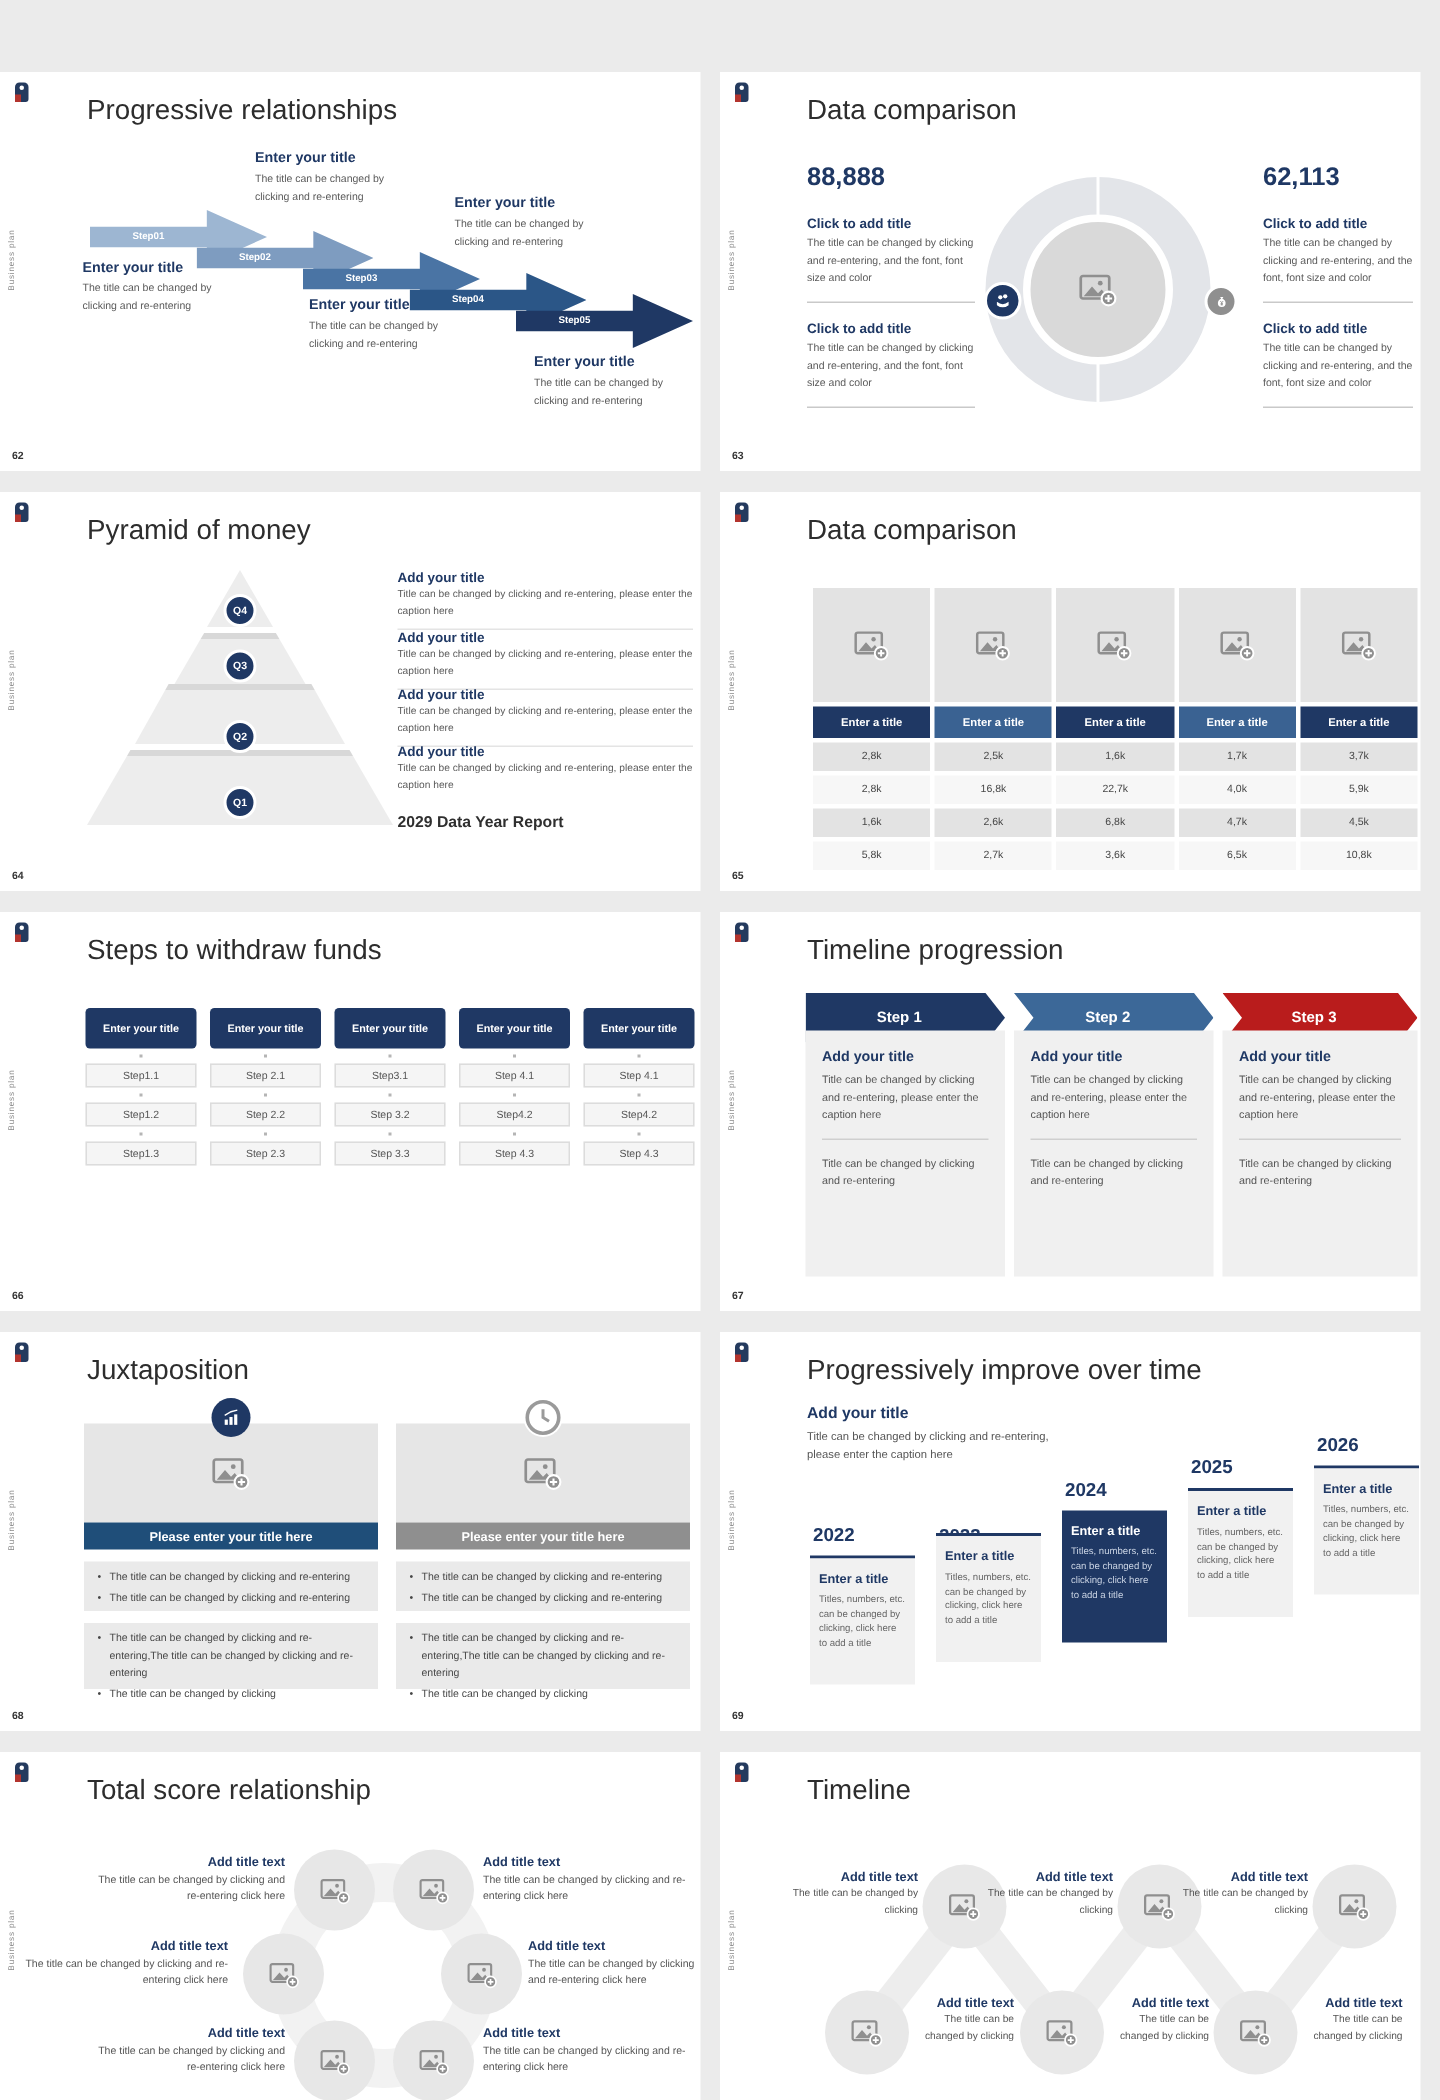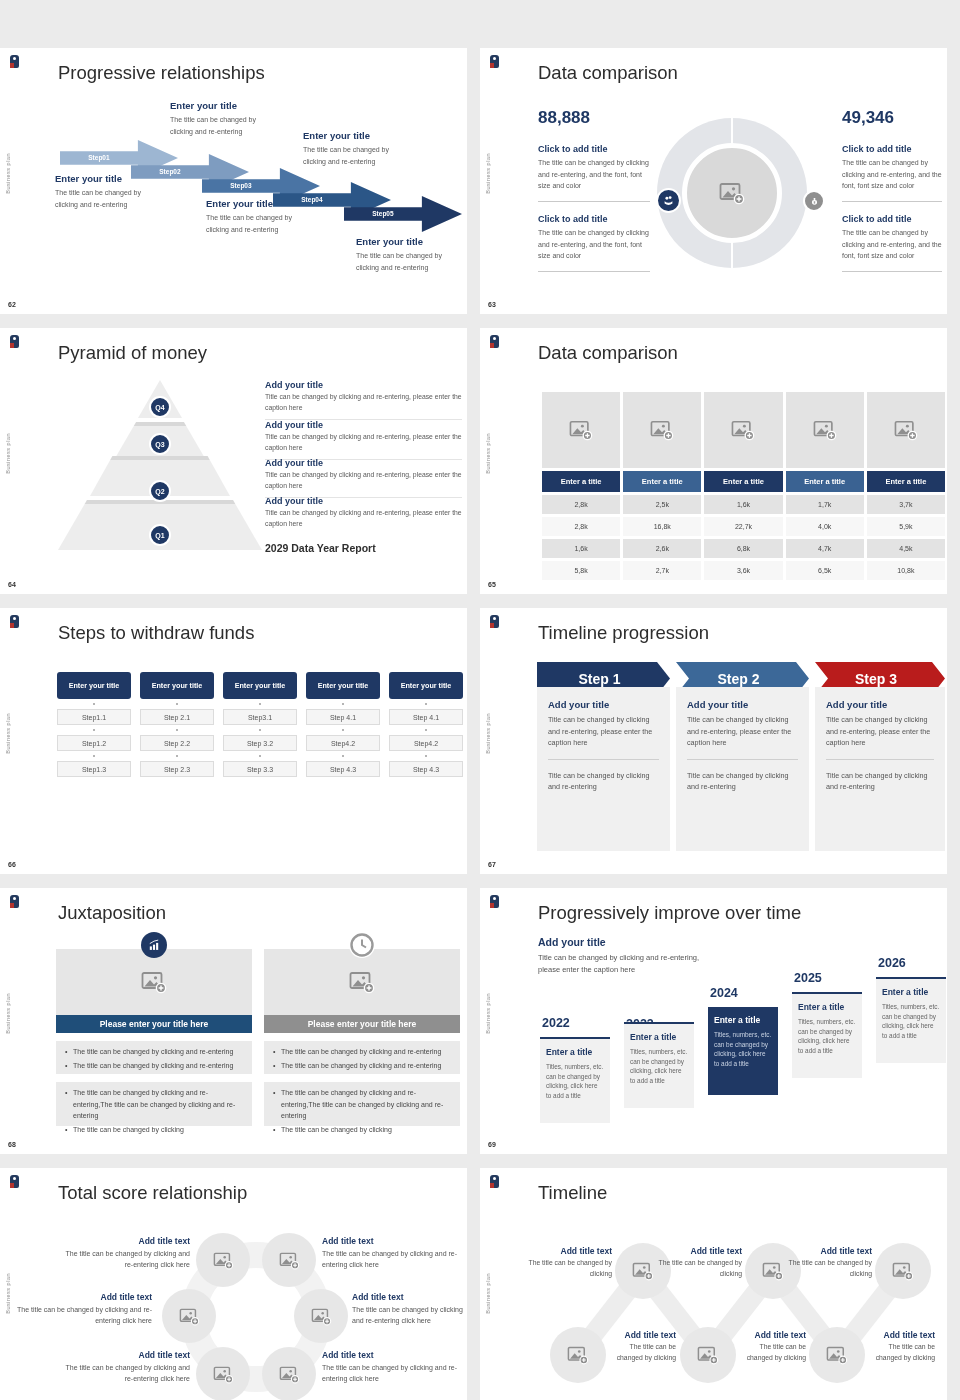--- a/index.html
+++ b/index.html
@@ -60,21 +60,21 @@
   .dc{font-size:7px;color:#474747;display:flex;align-items:center;justify-content:center;}
   .ra{background:#e3e3e3;} .rb65{background:#f7f7f7;}
   
   .c66{position:absolute;top:64px;width:74px;}
   .k0{left:57px;}.k1{left:140px;}.k2{left:223px;}.k3{left:306px;}.k4{left:389px;}
   .h66{height:27px;background:#1f3864;border-radius:3px;color:#fff;font-size:7.2px;font-weight:bold;display:flex;align-items:center;justify-content:center;}
   .dot{width:2px;height:2px;background:#b5b5b5;margin:4px auto;}
   .b66{height:16px;background:#f5f5f5;border:1px solid #dcdcdc;box-sizing:border-box;font-size:7px;color:#555;display:flex;align-items:center;justify-content:center;}
   .cap66{position:absolute;left:57px;top:188px;width:408px;font-size:8.8px;color:#3f3f3f;line-height:18px;}
   
-  .bn{position:absolute;top:54px;height:33px;color:#fff;font-size:14px;font-weight:bold;display:flex;align-items:center;justify-content:center;padding-right:8px;box-sizing:border-box;}
+  .bn{position:absolute;top:54px;height:33px;color:#fff;font-size:10px;font-weight:bold;display:flex;align-items:center;justify-content:center;padding-right:8px;box-sizing:border-box;}
   .n0{left:57px;width:133px;background:#1f3864;clip-path:polygon(0 0,calc(100% - 13px) 0,100% 50%,calc(100% - 13px) 100%,0 100%);}
   .n1{left:196px;width:133px;background:#3c6898;clip-path:polygon(0 0,calc(100% - 13px) 0,100% 50%,calc(100% - 13px) 100%,0 100%,13px 50%);}
   .n2{left:335px;width:130px;background:#b91c1c;clip-path:polygon(0 0,calc(100% - 13px) 0,100% 50%,calc(100% - 13px) 100%,0 100%,13px 50%);}
   .pn{position:absolute;top:79px;height:164px;background:#f0f0f0;box-sizing:border-box;padding:12px 11px;}
   .pn0{left:57px;width:133px;}.pn1{left:196px;width:133px;}.pn2{left:335px;width:130px;}
   .pnh{font-size:9.5px;font-weight:bold;color:#1f3864;margin-bottom:4px;}
   .pnc{font-size:7.2px;color:#555;line-height:11.5px;}
   .pdiv{border-top:1px solid #cfcfcf;margin:10px 0;}
   
   .col68{position:absolute;top:44px;width:196px;height:200px;}
@@ -195,21 +195,21 @@
 
   <div class="cell">
       <div class="slide">
     <div class="logo">
           <i></i>
           <b></b>
         </div>
     <div class="vlab">Business plan</div>
     <h2 class="stitle">Data comparison</h2>
     <div class="bigv bvl">88,888</div>
-    <div class="bigv bvr">49,346</div>
+    <div class="bigv bvr">62,113</div>
     <div class="blk63 lt">
           <div class="bh">Click to add title</div>
           <div class="bc">The title can be changed by clicking and re-entering, and the font, font size and color</div>
         </div>
     <div class="blk63 lb">
           <div class="bh">Click to add title</div>
           <div class="bc">The title can be changed by clicking and re-entering, and the font, font size and color</div>
         </div>
     <div class="blk63 rt">
           <div class="bh">Click to add title</div>

